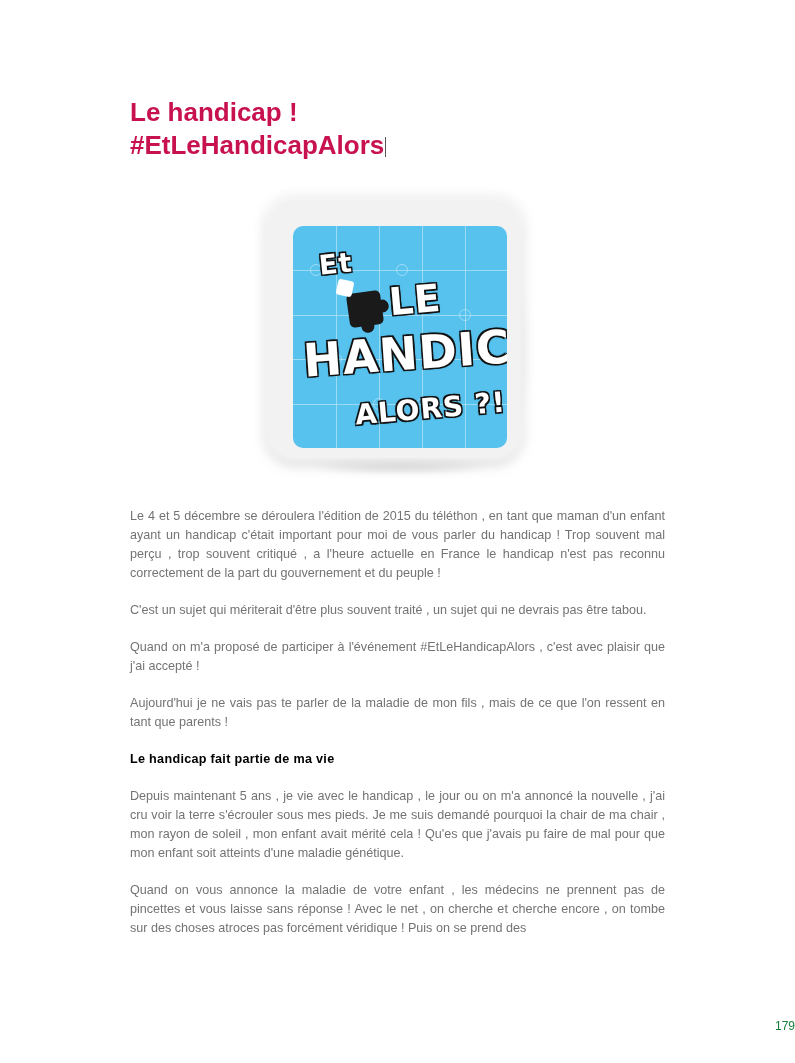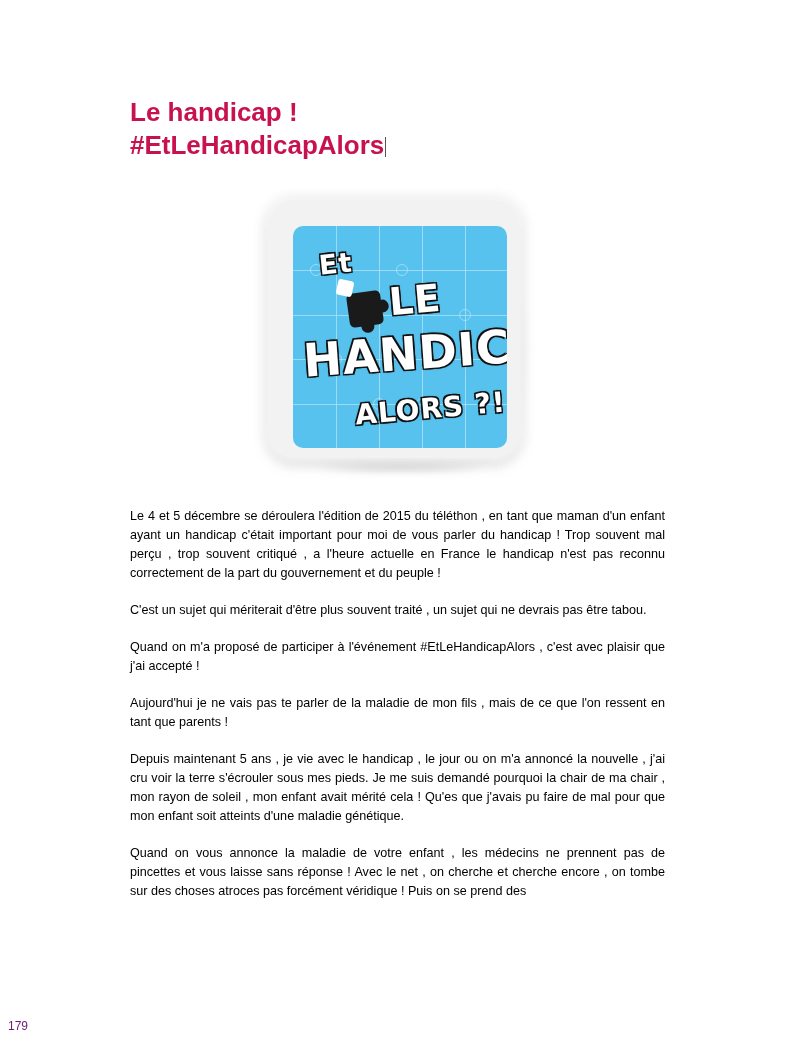--- a/index.html
+++ b/index.html
@@ -183,39 +183,38 @@
     transform: rotate(12deg);
   }
   .body-text {
     margin-top: 30px;
   }
   p.para {
     margin: 0 0 18px 0;
     font-size: 12.6px;
     line-height: 19px;
     text-align: justify;
-    color: #000000;
+    color: #737373;
   }
   p.para.last { margin-bottom: 16px; }
   h2.subhead {
     font-size: 12.6px;
     font-weight: bold;
     margin: 0 0 18px 0;
     line-height: 19px;
     letter-spacing: 0.3px;
   }
   .page-number {
     position: absolute;
     left: 0;
     right: 0;
     top: 1019px;
-    text-align: left;
+    text-align: right;
     font-size: 12px;
-    color: #701a75;
-    margin-left: 8px;
+    color: #15803d;
   }
 </style>
 </head>
 <body>
 
 <div class="page">
 
   <div class="content">
 
     <h1 class="title">
@@ -257,20 +256,21 @@
           </div>
         </div>
       </div>
     </div>
 
     <div class="body-text">
       <p class="para">Le 4 et 5 décembre se déroulera l'édition de 2015 du téléthon , en tant que maman d'un enfant ayant un handicap c'était important pour moi de vous parler du handicap ! Trop souvent mal perçu , trop souvent critiqué , a l'heure actuelle en France le handicap n'est pas reconnu correctement de la part du gouvernement et du peuple !</p>
       <p class="para">C'est un sujet qui mériterait d'être plus souvent traité , un sujet qui ne devrais pas être tabou.</p>
       <p class="para">Quand on m'a proposé de participer à l'événement  #EtLeHandicapAlors , c'est avec plaisir que j'ai accepté !</p>
       <p class="para">Aujourd'hui je ne vais pas te parler de la maladie de mon fils , mais de ce que l'on ressent en tant que parents !</p>
+      <h2 class="subhead">Le handicap fait partie de ma vie</h2>
       <p class="para">Depuis maintenant 5 ans , je vie avec le handicap , le jour ou on m'a annoncé la nouvelle , j'ai cru voir la terre s'écrouler sous mes pieds. Je me suis demandé pourquoi la chair de ma chair , mon rayon de soleil , mon enfant avait mérité cela ! Qu'es que j'avais pu faire de mal pour que mon enfant soit atteints d'une maladie génétique.</p>
       <p class="para last">Quand on vous annonce la maladie de votre enfant , les médecins ne prennent pas de pincettes et vous laisse sans réponse ! Avec le net , on cherche et cherche encore , on tombe sur des choses atroces pas forcément véridique ! Puis on se prend des</p>
     </div>
 
   </div>
 
   <div class="page-number">179</div>
 
 </div>
 

